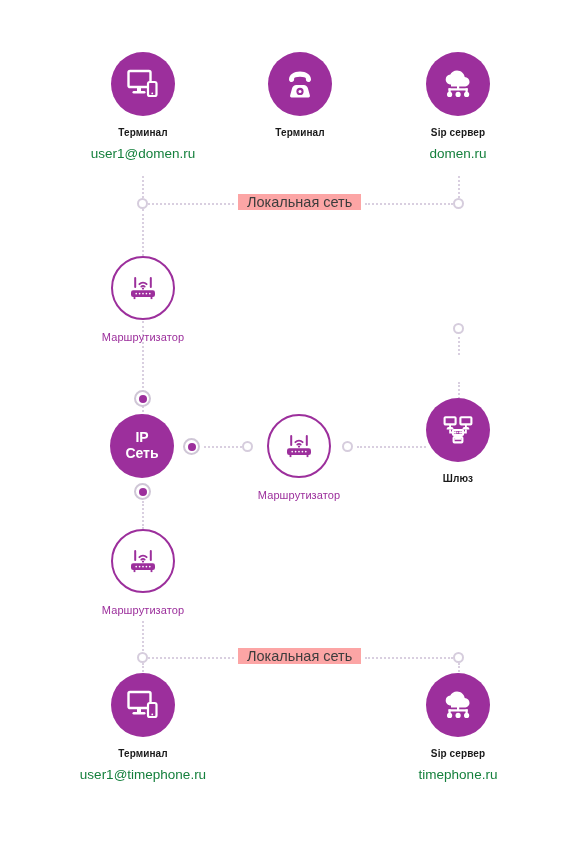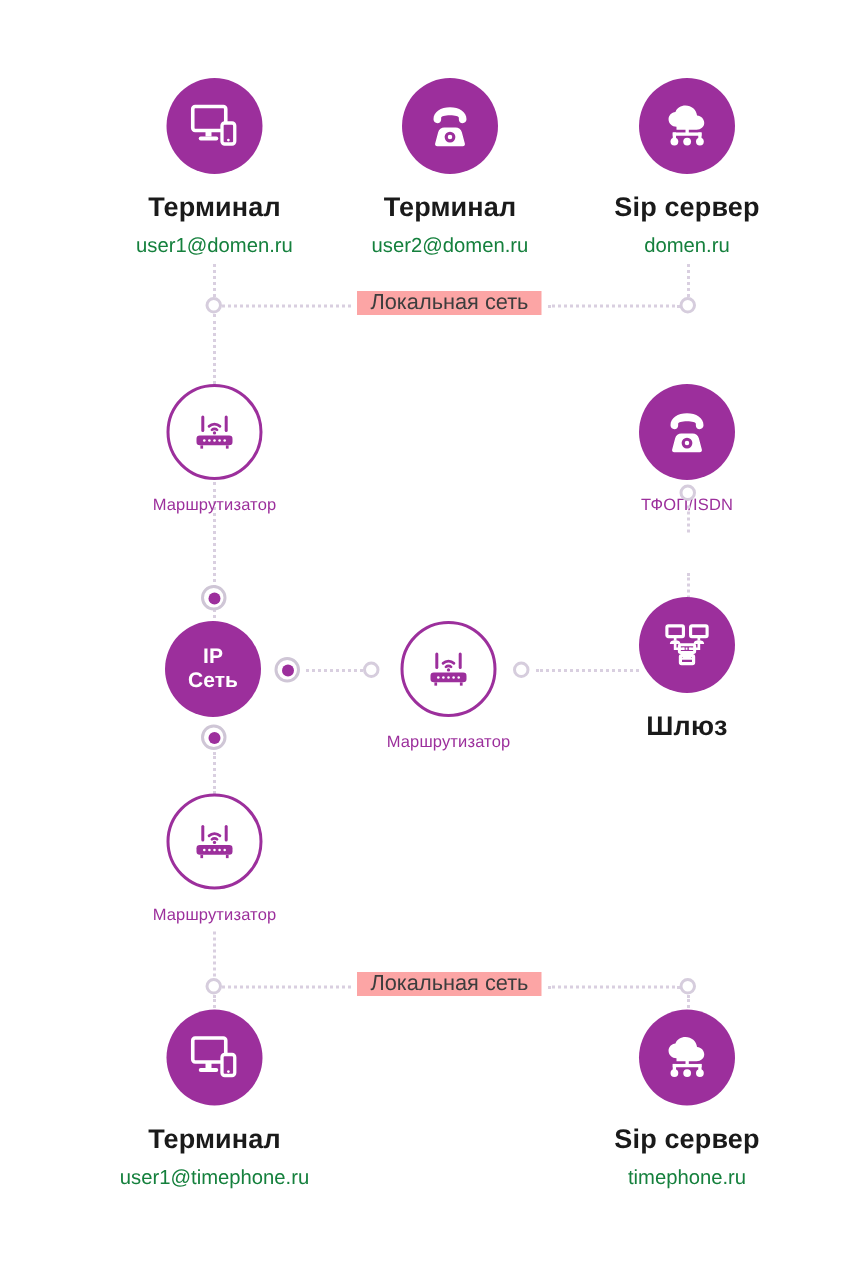--- a/index.html
+++ b/index.html
@@ -41,21 +41,21 @@
     justify-content: center;
     box-sizing: border-box;
   }
   .disc.outline {
     background: #ffffff;
     border: 2px solid #9C2F9C;
   }
   .disc svg { display: block; }
 
   .node-label {
-    font-size: 18px;
+    font-size: 10px;
     font-weight: bold;
     color: #1a1a1a;
     margin-top: 11px;
     line-height: 1.25;
     letter-spacing: 0.1px;
   }
   .node-label.purple {
     color: #9C2F9C;
     font-weight: normal;
     font-size: 11px;
@@ -169,21 +169,20 @@
   <div class="node" style="left:230px; top:52px;">
     <div class="disc">
       <svg width="34" height="34" viewBox="0 0 34 34">
         <path d="M6 12.5c0-5 4.9-8 11-8s11 3 11 8c0 1.5-1.1 2.6-2.6 2.6-1.4 0-2.5-1.1-2.5-2.5v-1.1c0-1-2.5-1.7-5.9-1.7s-5.9.7-5.9 1.7v1.1c0 1.4-1.1 2.5-2.5 2.5C7.1 15.1 6 14 6 12.5z" fill="#fff"></path>
         <path d="M8.5 30.5c-1 0-1.7-.9-1.4-1.9l2-7.4c.5-1.9 2.2-3.2 4.1-3.2h7.6c1.9 0 3.6 1.3 4.1 3.2l2 7.4c.3 1-.4 1.9-1.4 1.9H8.5z" fill="#fff"></path>
         <circle cx="17" cy="24.4" r="3.6" fill="#9C2F9C"></circle>
         <circle cx="17" cy="24.4" r="1.5" fill="#fff"></circle>
       </svg>
     </div>
     <div class="node-label">Терминал</div>
-    <div class="node-sub">user2@domen.ru</div>
   </div>
 
   <div class="node" style="left:388px; top:52px;">
     <div class="disc">
       <svg width="34" height="34" viewBox="0 0 34 34">
         <path d="M10 17.5c-3 0-5.3-2.2-5.3-5 0-2.6 2-4.7 4.6-4.9C10.2 5.2 12.9 3.4 16 3.4c4 0 7.3 2.9 7.7 6.6 2.7.2 4.8 2.3 4.8 5 0 2.5-2.3 4.5-5.1 4.5H10z" fill="#fff"></path>
         <rect x="16" y="17.5" width="2.2" height="5" fill="#fff"></rect>
         <rect x="7.5" y="21.3" width="19.2" height="2.2" fill="#fff"></rect>
         <rect x="7.5" y="21.3" width="2.2" height="4.2" fill="#fff"></rect>
         <rect x="24.5" y="21.3" width="2.2" height="4.2" fill="#fff"></rect>
@@ -212,31 +211,20 @@
           <circle cx="20.4" cy="22.6" r="0.85"></circle>
           <circle cx="23.8" cy="22.6" r="0.85"></circle>
         </g>
         <rect x="7.6" y="25.9" width="1.8" height="2.2" fill="#9C2F9C"></rect>
         <rect x="24.6" y="25.9" width="1.8" height="2.2" fill="#9C2F9C"></rect>
       </svg>
     </div>
     <div class="node-label purple">Маршрутизатор</div>
   </div>
 
-  <div class="node" style="left:388px; top:256px;">
-    <div class="disc">
-      <svg width="34" height="34" viewBox="0 0 34 34">
-        <path d="M6 12.5c0-5 4.9-8 11-8s11 3 11 8c0 1.5-1.1 2.6-2.6 2.6-1.4 0-2.5-1.1-2.5-2.5v-1.1c0-1-2.5-1.7-5.9-1.7s-5.9.7-5.9 1.7v1.1c0 1.4-1.1 2.5-2.5 2.5C7.1 15.1 6 14 6 12.5z" fill="#fff"></path>
-        <path d="M8.5 30.5c-1 0-1.7-.9-1.4-1.9l2-7.4c.5-1.9 2.2-3.2 4.1-3.2h7.6c1.9 0 3.6 1.3 4.1 3.2l2 7.4c.3 1-.4 1.9-1.4 1.9H8.5z" fill="#fff"></path>
-        <circle cx="17" cy="24.4" r="3.6" fill="#9C2F9C"></circle>
-        <circle cx="17" cy="24.4" r="1.5" fill="#fff"></circle>
-      </svg>
-    </div>
-    <div class="node-label purple">ТФОП/ISDN</div>
-  </div>
 
   <div class="ring" style="left:453px; top:323px;"></div>
   <div class="dotline-v" style="left:458px; top:337px; height:18px;"></div>
 
   <div class="dotline-v" style="left:458px; top:382px; height:33px;"></div>
 
   <div class="dot-filled" style="left:134px; top:390px;"></div>
 
   <div class="dot-filled" style="left:134px; top:483px;"></div>
 

